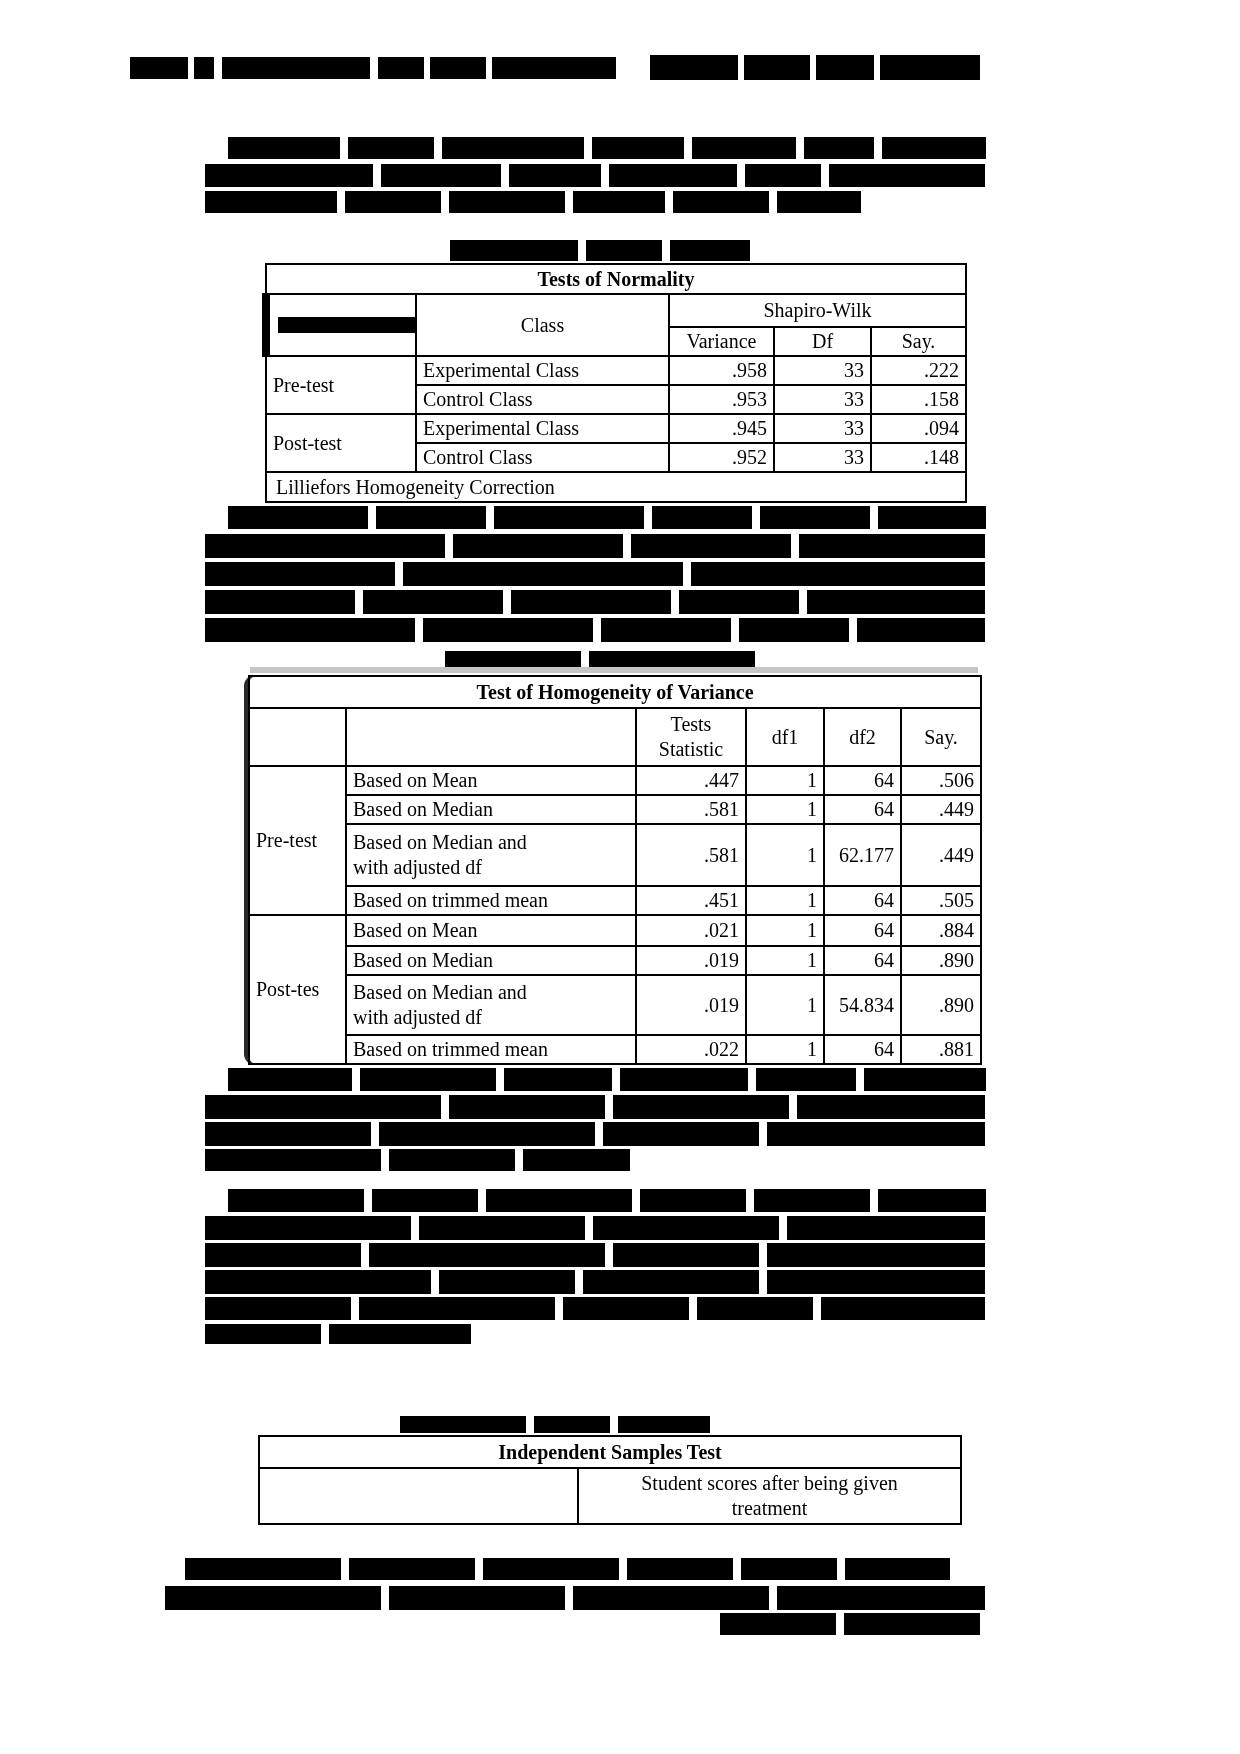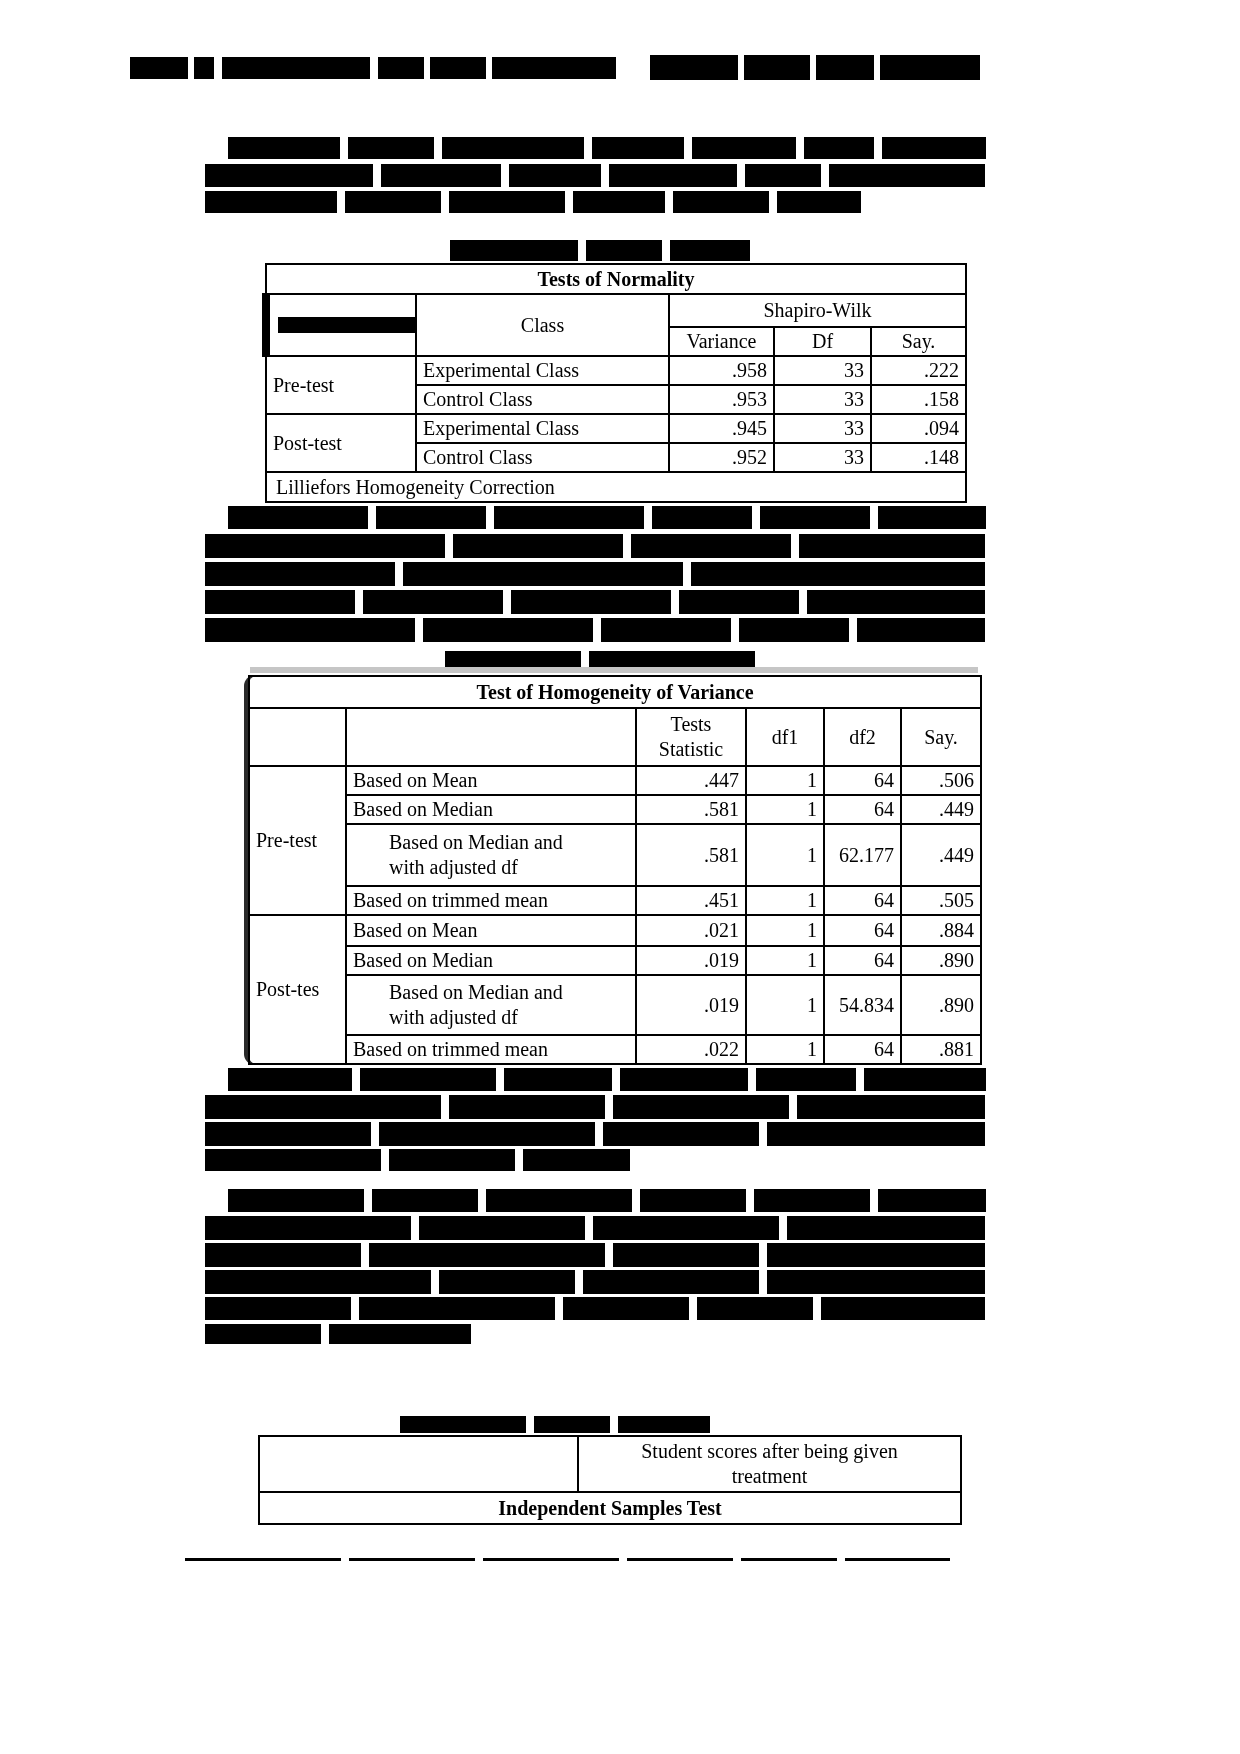--- a/index.html
+++ b/index.html
@@ -1,18 +1,18 @@
 <!DOCTYPE html>
 <html><head>
 <meta charset="utf-8">
 <style>
   * { margin:0; padding:0; box-sizing:border-box; }
   html,body { background:#ffffff; }
   .page {
-    position:relative; width:1240px; height:1561px; background:#fff;
+    position:relative; width:1240px; height:1754px; background:#fff;
     font-family:"Liberation Serif","DejaVu Serif",serif; color:#000;
     overflow:hidden;
   }
   
   .bar { position:absolute; background:#000; }
   
   .scan-shadow { position:absolute; background:#c6c6c6; }
 
   table.tbl {
     position:absolute; border-collapse:collapse; table-layout:fixed;
@@ -30,21 +30,21 @@
   .lft { text-align:left; padding-left:7px; }
   .grp { text-align:left; vertical-align:top; }
   .pad-lg { padding-left:22px; }
   .pad-sm { padding-left:5px; }
   .foot td { font-size:20px; padding-left:9px; }
   .cellbar { width:138px; height:16px; background:#000; margin:0 auto 0 2px; }
   .t1 { left:262px; top:263px; width:700px; }
   .t1 .hdrcell1 { border-left:8px solid #000; }
   .t2 { left:248px; top:675px; width:732px; box-shadow:-4px 0 0 0 #2a2a2a;border-radius:11px; }
   .t2 .df2c { word-break:break-all; padding-left:14px; }
-  .t2 .basis-wrap { max-width:200px;margin-left:36px; }
+  .t2 .basis-wrap { max-width:200px; }
   .t3 { left:258px; top:1435px; width:702px; }
   .t3 .rightcell-wrap { max-width:262px; margin:0 auto; text-align:center; }
   .ctrcell { text-align:center; font-size:21px; }
 </style>
 </head>
 <body>
 
 <div class="page">
 
   <div id="redaction-layer">
@@ -308,25 +308,25 @@
       </tr>
     </tbody>
   </table>
 
   <table class="tbl t3">
     <colgroup>
         <col style="width:319px">
         <col style="width:383px">
       </colgroup>
     <tbody>
+      <tr style="height:32px">
+        <td colspan="2" class="t-title">Independent Samples Test</td>
+      </tr>
       <tr style="height:56px">
         <td></td>
         <td class="ctrcell">
           <div class="rightcell-wrap">Student scores after being given treatment</div>
         </td>
       </tr>
-      <tr style="height:32px">
-        <td colspan="2" class="t-title">Independent Samples Test</td>
-      </tr>
     </tbody>
   </table>
 
 </div>
 
 </body></html>

